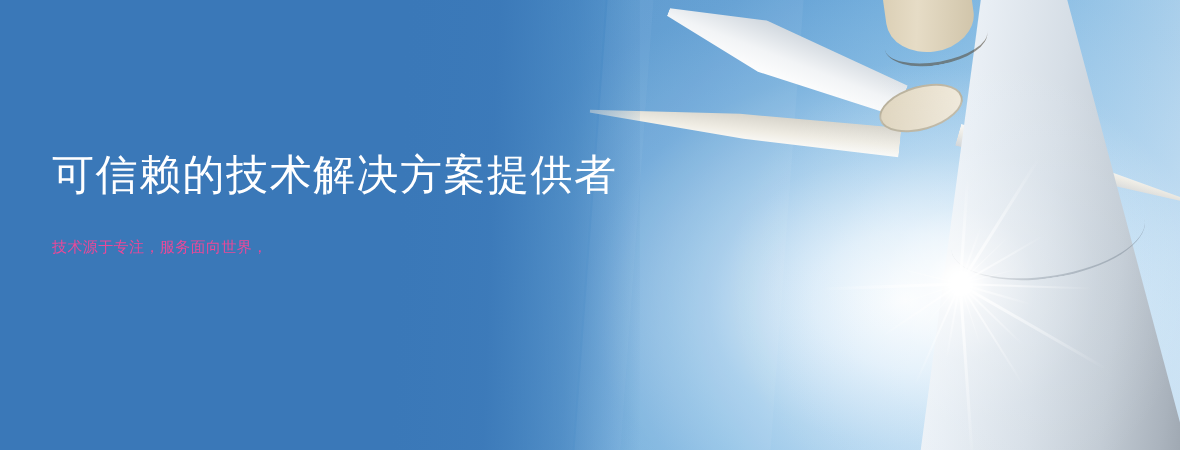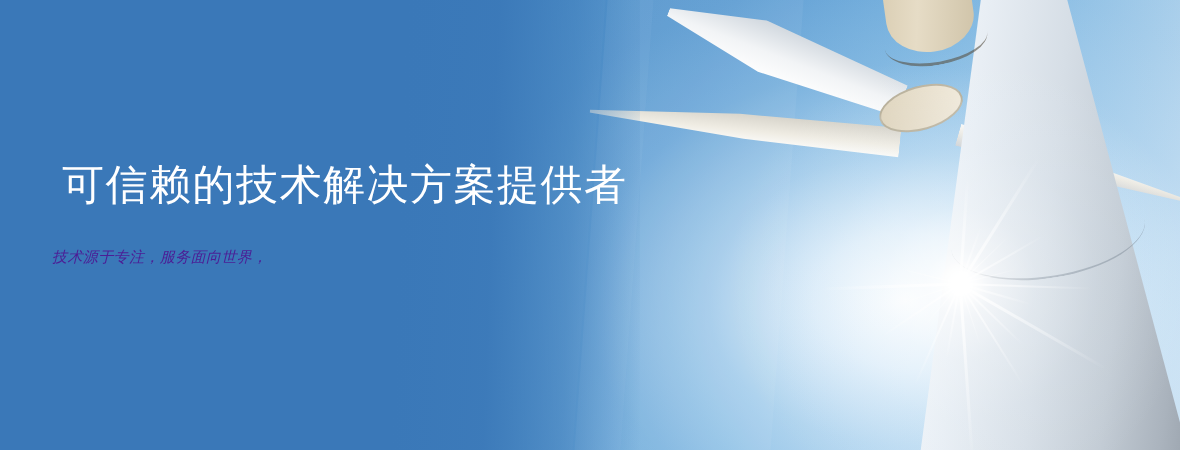--- a/index.html
+++ b/index.html
@@ -204,37 +204,36 @@
       rgba(80,144,200,0.00) 100%);
   }
 
   
   .copy {
     position: absolute;
     left: 52px; top: 150px;
     width: 620px;
   }
   .headline {
-    margin: 10px;
+    margin: 0;
     font-size: 42px;
     font-weight: 400;
     line-height: 50px;
     color: #ffffff;
     letter-spacing: 1.5px;
     white-space: nowrap;
   }
   .sublines { margin-top: 32px; }
   .subline {
     font-size: 15px;
     font-weight: 400;
     line-height: 30px;
-    color: #4c1d95;
+    color: #ec4899;
     letter-spacing: 0.4px;
     white-space: nowrap;
-    font-style: italic;
   }
 </style>
 </head>
 <body>
 
 <div id="banner">
 
   <div class="photo">
     <div class="sky-base"></div>
     <div class="band band-d"></div>

